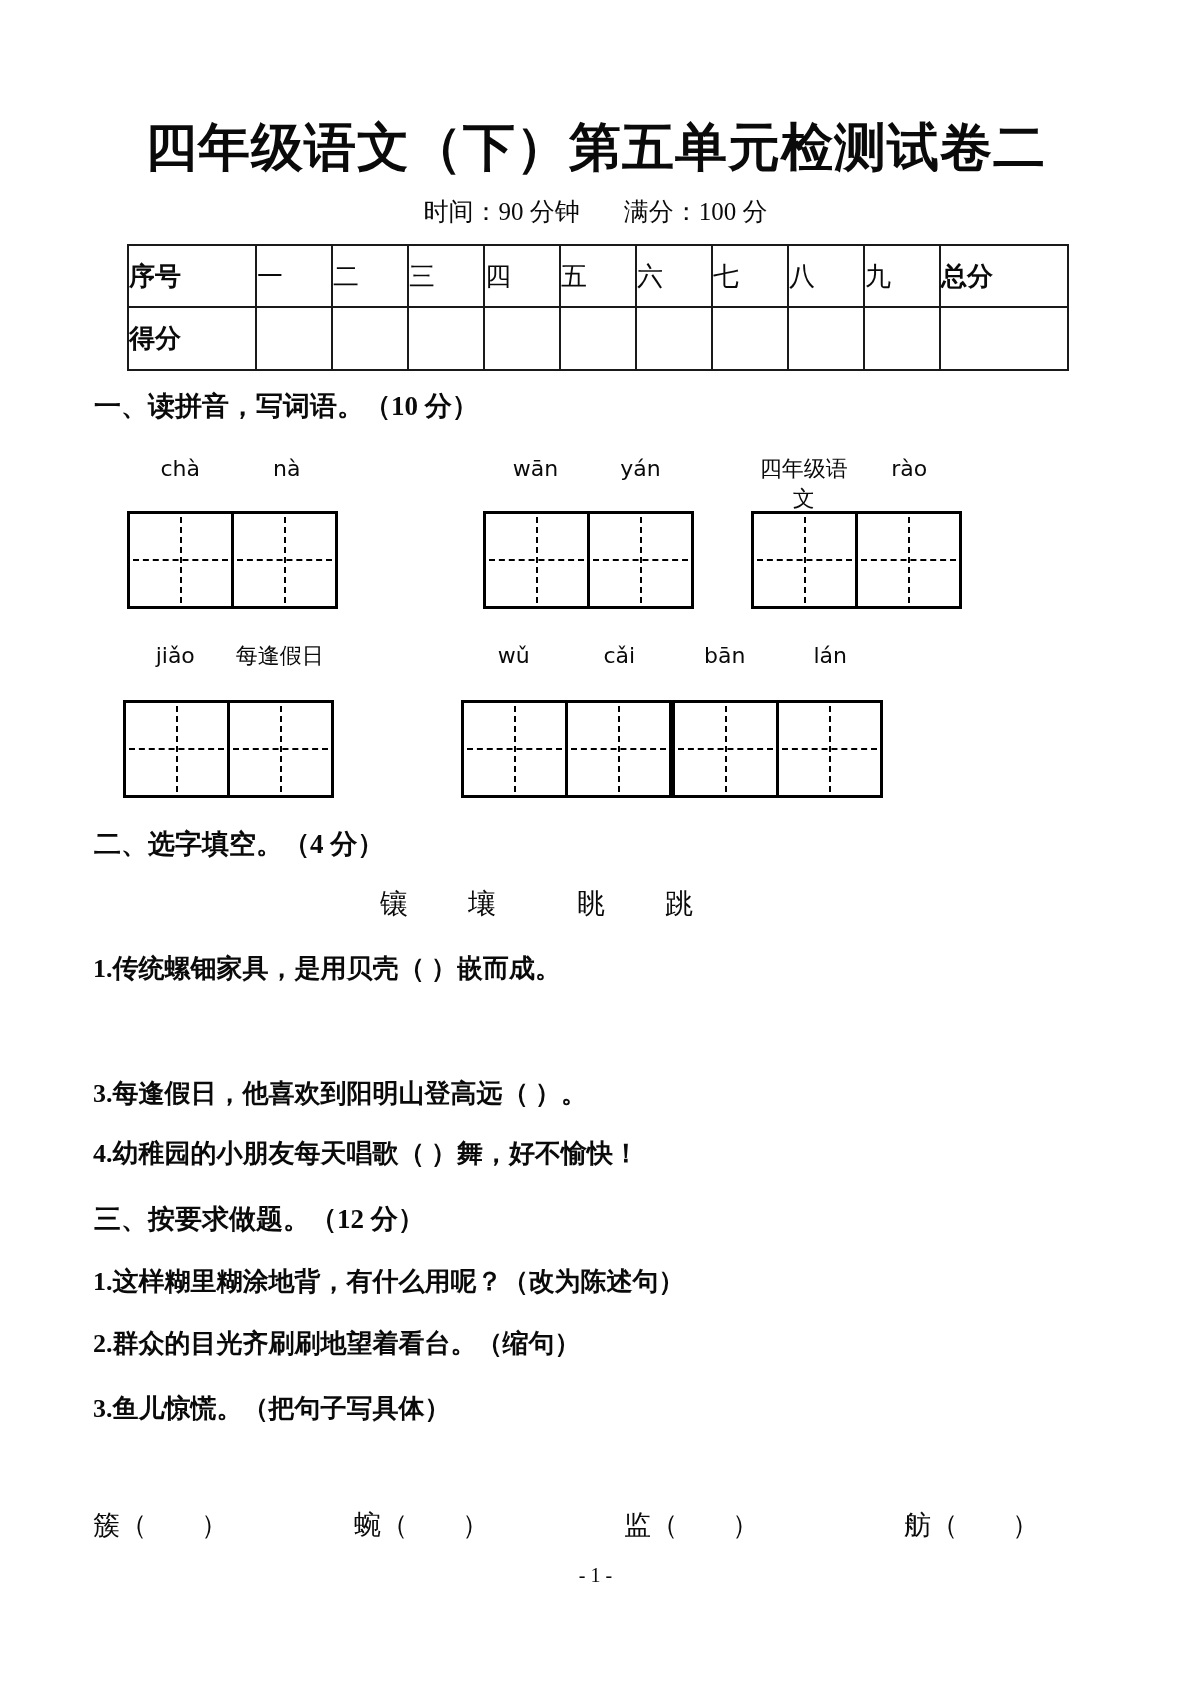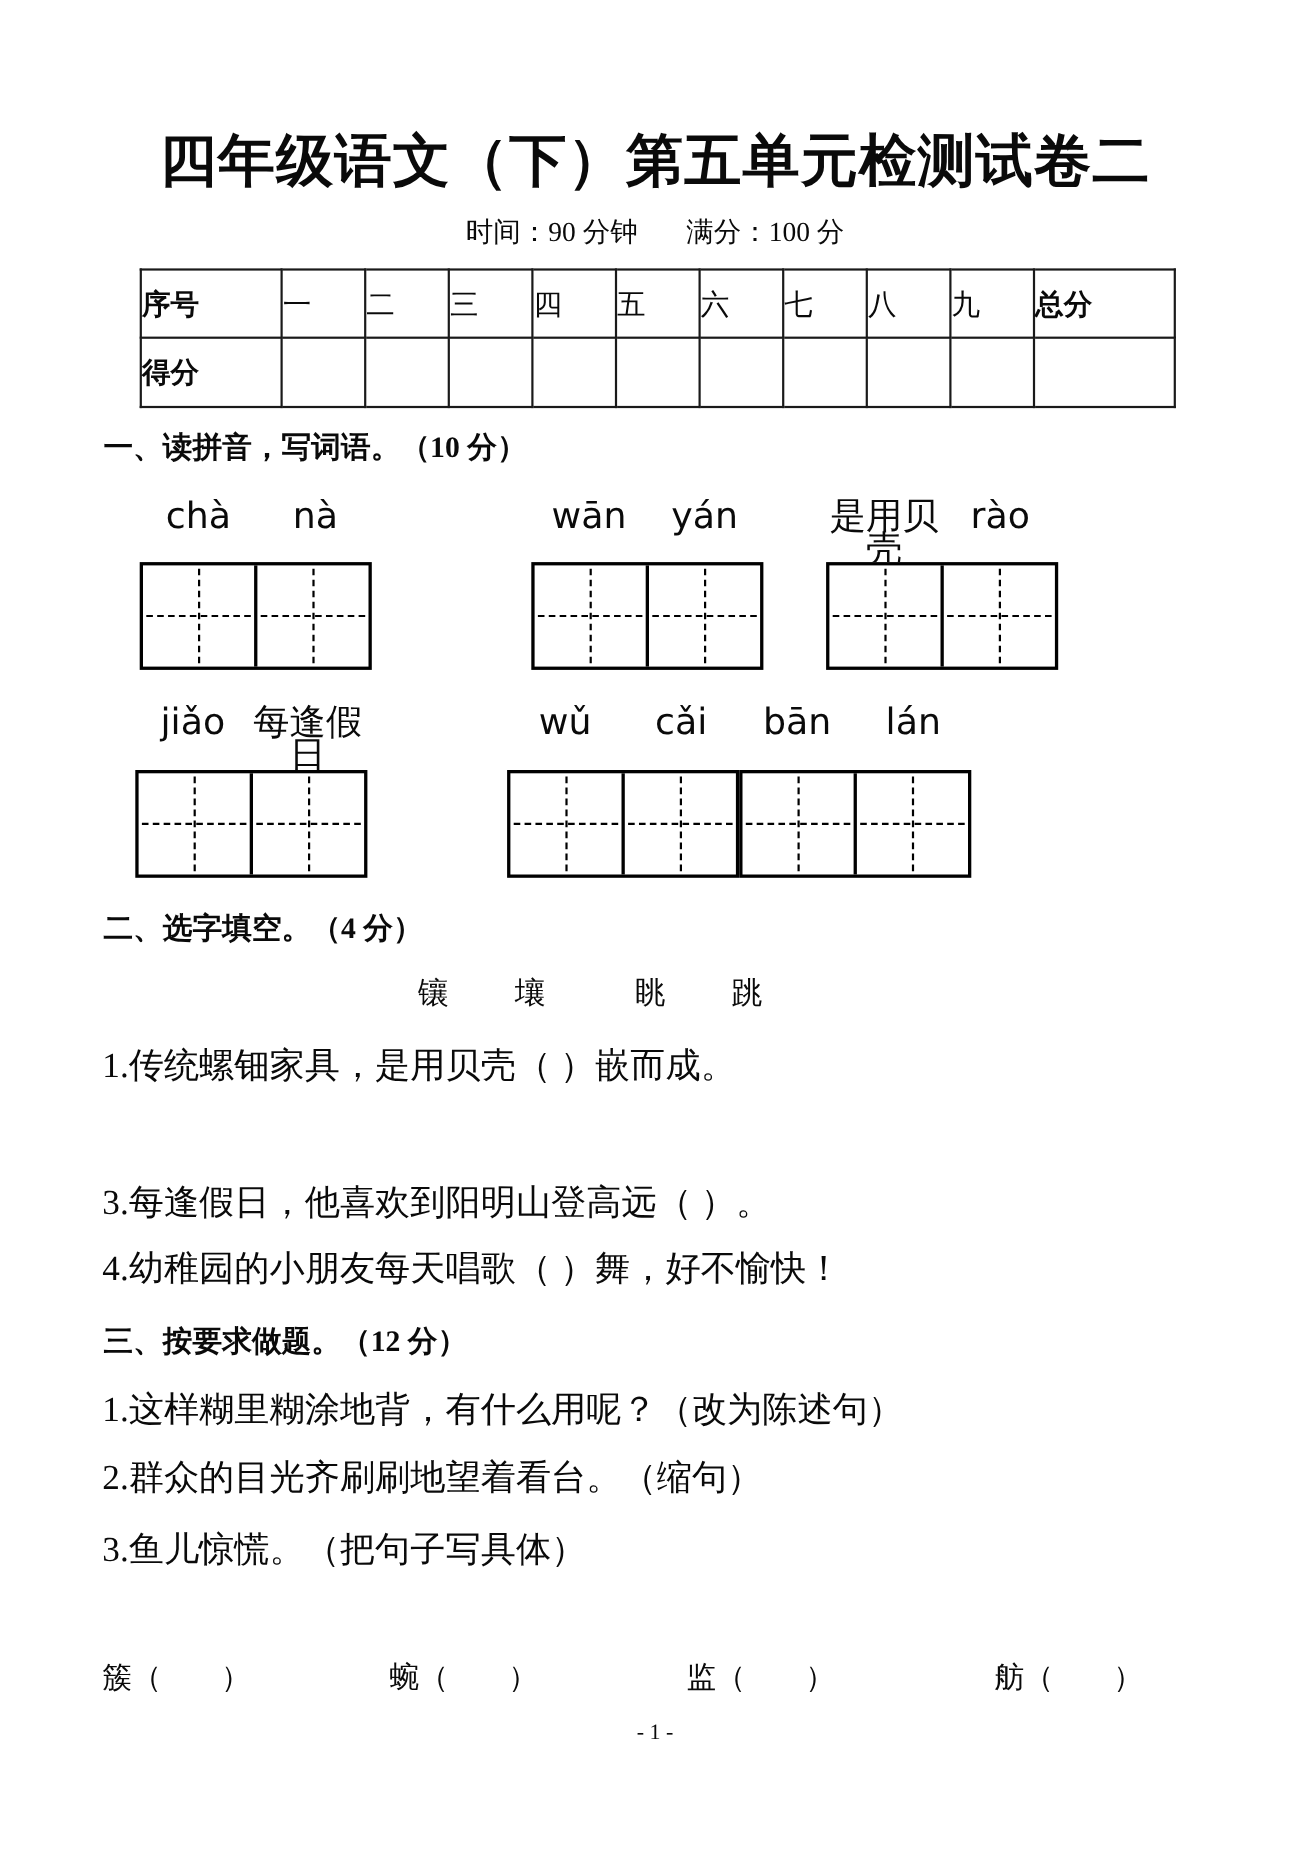--- a/index.html
+++ b/index.html
@@ -43,29 +43,30 @@
   table.score-table td.b { font-weight:bold; }
 
   
   .heading {
     position:absolute; left:94px;
     font-size:27px; font-weight:bold; line-height:32px;
     white-space:nowrap;
   }
   .line {
     position:absolute; left:93px;
-    font-size:32px; line-height:31px;
+    font-size:26px; line-height:31px;
     white-space:nowrap;
+    font-weight:bold;
   }
 
   
   .pin-group {
     position:absolute; display:flex;
     font-family:"DejaVu Sans","Liberation Sans",sans-serif;
-    font-size:33px; line-height:30px;
+    font-size:22px; line-height:30px;
   }
   .pin-group span { flex:1; text-align:center; }
 
   
   .tgroup {
     display:flex;
     border:3px solid #000;
     background:#fff;
     box-sizing:content-box;
   }
@@ -159,21 +160,21 @@
 
   <div class="pin-group" style="top:454px;left:127px;width:213px">
     <span>chà</span>
     <span>nà</span>
   </div>
   <div class="pin-group" style="top:454px;left:483px;width:210px">
     <span>wān</span>
     <span>yán</span>
   </div>
   <div class="pin-group" style="top:454px;left:751px;width:211px">
-    <span>是用贝壳</span>
+    <span>四年级语文</span>
     <span>rào</span>
   </div>
 
   <div class="tgroup abs" style="top:511px;left:127px">
     <div class="tbox">
         <i class="vd"></i>
         <i class="hd"></i>
       </div>
     <div class="tbox">
         <i class="vd"></i>

